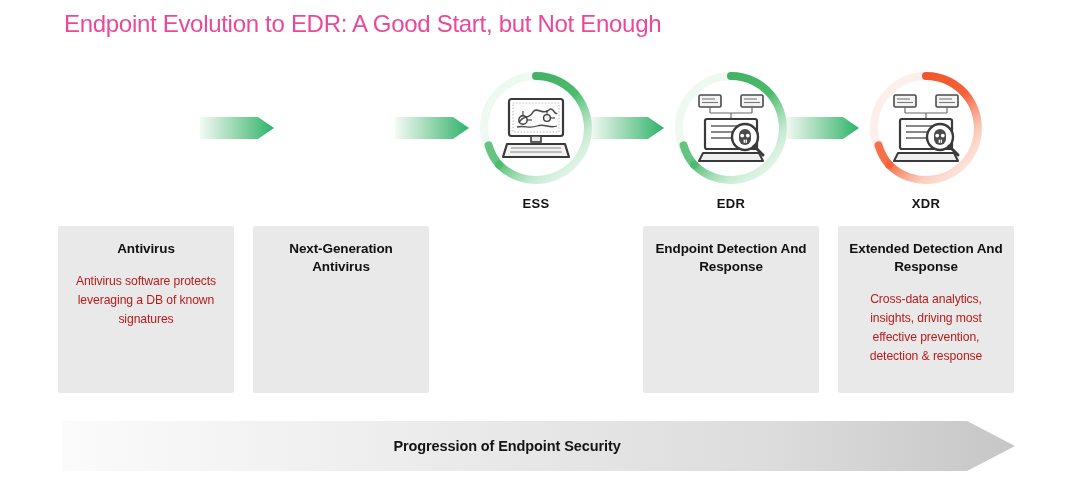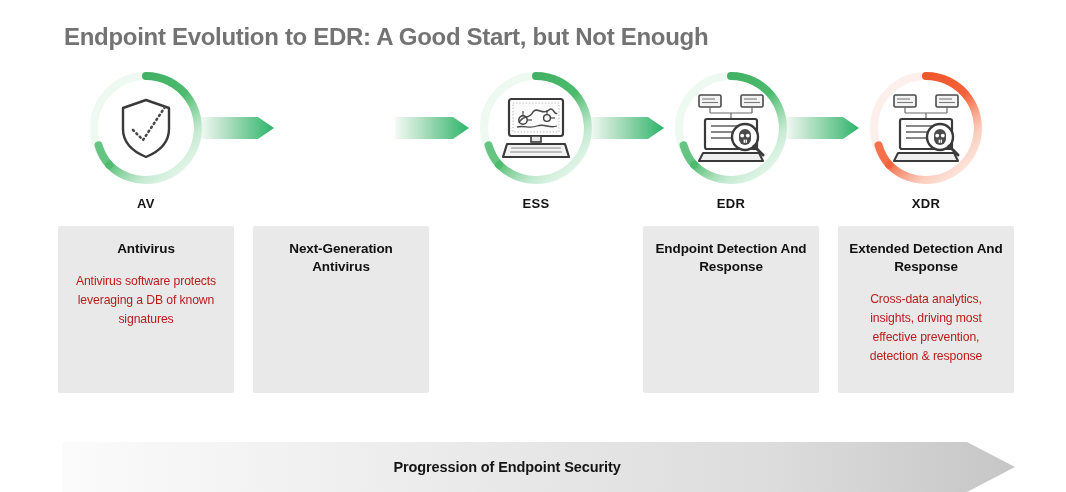--- a/index.html
+++ b/index.html
@@ -4,22 +4,22 @@
 <style>
   html,body{margin:0;padding:0;}
   body{
     width:1066px;height:492px;background:#ffffff;
     font-family:"Liberation Sans", sans-serif;
     overflow:hidden;position:relative;
   }
   .page{position:relative;width:1066px;height:492px;}
 
   .title{
-    position:absolute;left:64px;top:23px;
-    font-size:24px;font-weight:bold;color:#737373;
+    position:absolute;left:64px;top:10px;
+    font-size:24px;font-weight:normal;color:#ec4899;
     letter-spacing:-0.3px;white-space:nowrap;
   }
 
   
   .stages{position:absolute;left:0;top:60px;width:1066px;height:150px;}
   .stage{position:absolute;top:0;width:136px;height:136px;}
   .ring{
     position:absolute;left:0;top:0;width:136px;height:136px;
   }
   .ring svg{display:block;}
@@ -48,21 +48,21 @@
     margin-top:14px;font-size:13.5px;font-weight:bold;color:#111111;
     text-align:center;line-height:1.35;letter-spacing:-0.1px;
   }
   .card-body{
     margin-top:14px;font-size:12.2px;color:#b91c1c;
     text-align:center;line-height:1.55;letter-spacing:-0.1px;
   }
 
   
   .banner{
-    position:absolute;left:62px;top:442px;width:953px;height:50px;
+    position:absolute;left:62px;top:421px;width:953px;height:50px;
   }
   .banner-text{
     position:absolute;left:0;top:0;width:890px;height:50px;
     display:flex;align-items:center;justify-content:center;
     font-size:14.5px;font-weight:bold;color:#141414;letter-spacing:-0.1px;
   }
 </style>
 </head>
 <body>
 
@@ -113,44 +113,20 @@
         <defs>
           <linearGradient id="cg4" x1="0" y1="0" x2="1" y2="0">
             <stop offset="0" stop-color="#3fae62" stop-opacity="0.06"></stop>
             <stop offset="1" stop-color="#2bb46a" stop-opacity="1"></stop>
           </linearGradient>
         </defs>
         <path d="M0 5 H58 L74 16 L58 27 H0 Z" fill="url(#cg4)"></path>
       </svg>
     </div>
 
-    <div class="stage" style="left:78px">
-      <div class="ring">
-        <svg width="136" height="136" viewBox="0 0 136 136">
-          <defs>
-            <linearGradient id="rg1" x1="0.15" y1="0" x2="0.9" y2="1">
-              <stop offset="0" stop-color="#3fae62"></stop>
-              <stop offset="0.45" stop-color="#4cbb6d"></stop>
-              <stop offset="0.75" stop-color="#b9e6c8" stop-opacity="0.75"></stop>
-              <stop offset="1" stop-color="#eaf8ef" stop-opacity="0.5"></stop>
-            </linearGradient>
-          </defs>
-          <circle cx="68" cy="68" r="52" fill="none" stroke="#eef9f2" stroke-width="8"></circle>
-          <path d="M68 16 A52 52 0 1 1 31.2 104.8" fill="none" stroke="url(#rg1)" stroke-width="8" stroke-linecap="round"></path>
-          <path d="M31.2 104.8 A52 52 0 0 1 20.6 85.3" fill="none" stroke="#4cbb6d" stroke-width="8" stroke-linecap="round" opacity="0.85"></path>
-        </svg>
-      </div>
-      <div class="icon">
-        <svg width="62" height="66" viewBox="0 0 62 66">
-          <path d="M31 5 L54 13 V34 C54 48 43 57 31 62 C19 57 8 48 8 34 V13 Z" fill="#ffffff" stroke="#3a3a3a" stroke-width="2.4" stroke-linejoin="round"></path>
-          <path d="M18 35 L28 45 L50 12" fill="none" stroke="#4a4a4a" stroke-width="2.6" stroke-linecap="round" stroke-dasharray="1.2 3.6"></path>
-        </svg>
-      </div>
-      <div class="stage-label">AV</div>
-    </div>
 
 
     <div class="stage" style="left:468px">
       <div class="ring">
         <svg width="136" height="136" viewBox="0 0 136 136">
           <defs>
             <linearGradient id="rg3" x1="0.15" y1="0" x2="0.9" y2="1">
               <stop offset="0" stop-color="#3fae62"></stop>
               <stop offset="0.45" stop-color="#4cbb6d"></stop>
               <stop offset="0.75" stop-color="#b9e6c8" stop-opacity="0.75"></stop>

